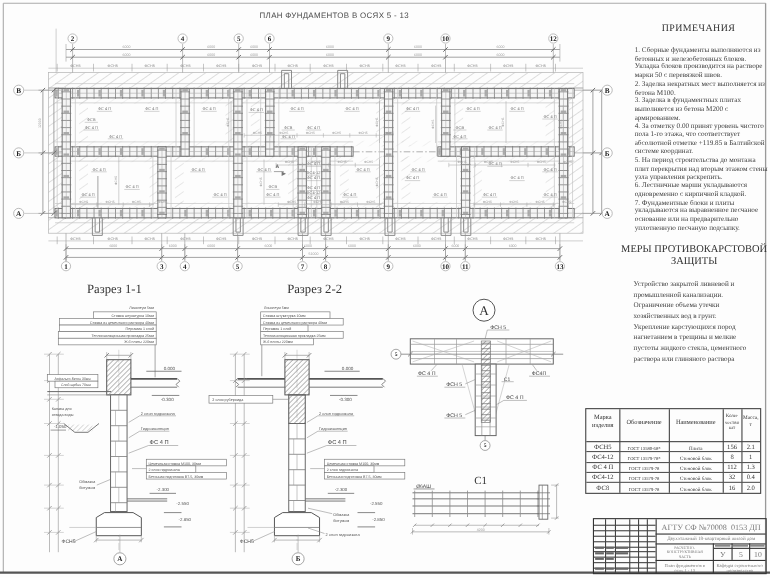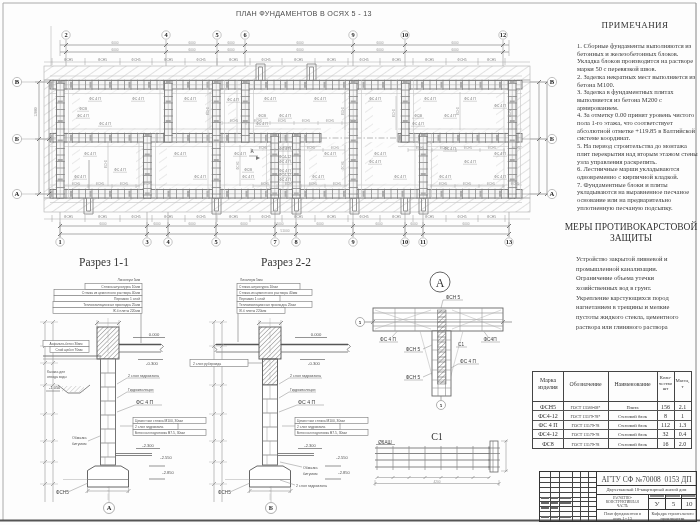--- a/index.html
+++ b/index.html
@@ -1356,21 +1356,21 @@
       <div class="abs" style="left:30px;top:60.400000000000006px;width:45px;text-align:center;font-size:4.2px">ГОСТ 13579-78</div>
       <div class="abs" style="left:75px;top:60.400000000000006px;width:49px;text-align:center;font-size:4.6px">Стеновой блок</div>
       <div class="abs" style="left:124px;top:59.400000000000006px;width:17px;text-align:center;font-size:6px">32</div>
       <div class="abs" style="left:141px;top:59.400000000000006px;width:17px;text-align:center;font-size:6px">0.4</div>
       <div class="abs" style="left:0;top:68.7px;width:30px;text-align:center;font-size:6px">ФС8</div>
       <div class="abs" style="left:30px;top:69.7px;width:45px;text-align:center;font-size:4.2px">ГОСТ 13579-78</div>
       <div class="abs" style="left:75px;top:69.7px;width:49px;text-align:center;font-size:4.6px">Стеновой блок</div>
       <div class="abs" style="left:124px;top:68.7px;width:17px;text-align:center;font-size:6px">16</div>
       <div class="abs" style="left:141px;top:68.7px;width:17px;text-align:center;font-size:6px">2.0</div>
     </div>
-    <div class="abs" style="left:539px;top:471px;width:156px;height:49px;border:1.4px solid #333;color:#14532d">
+    <div class="abs" style="left:539px;top:471px;width:156px;height:49px;border:1.4px solid #333;color:#3b82f6">
       <div class="abs" style="left:56px;top:0;width:1.3px;height:49px;background:#333"></div>
       <div class="abs" style="left:10px;top:0;width:0.8px;height:49px;background:#444"></div>
       <div class="abs" style="left:19px;top:0;width:0.8px;height:49px;background:#444"></div>
       <div class="abs" style="left:32px;top:0;width:0.8px;height:49px;background:#444"></div>
       <div class="abs" style="left:40px;top:0;width:0.8px;height:49px;background:#444"></div>
       <div class="abs" style="left:48px;top:0;width:0.8px;height:49px;background:#444"></div>
       <div class="abs" style="left:0;top:4.9px;width:56px;height:0.8px;background:#444"></div>
       <div class="abs" style="left:0;top:9.8px;width:56px;height:0.8px;background:#444"></div>
       <div class="abs" style="left:0;top:14.700000000000001px;width:56px;height:0.8px;background:#444"></div>
       <div class="abs" style="left:0;top:19.6px;width:56px;height:0.8px;background:#444"></div>

